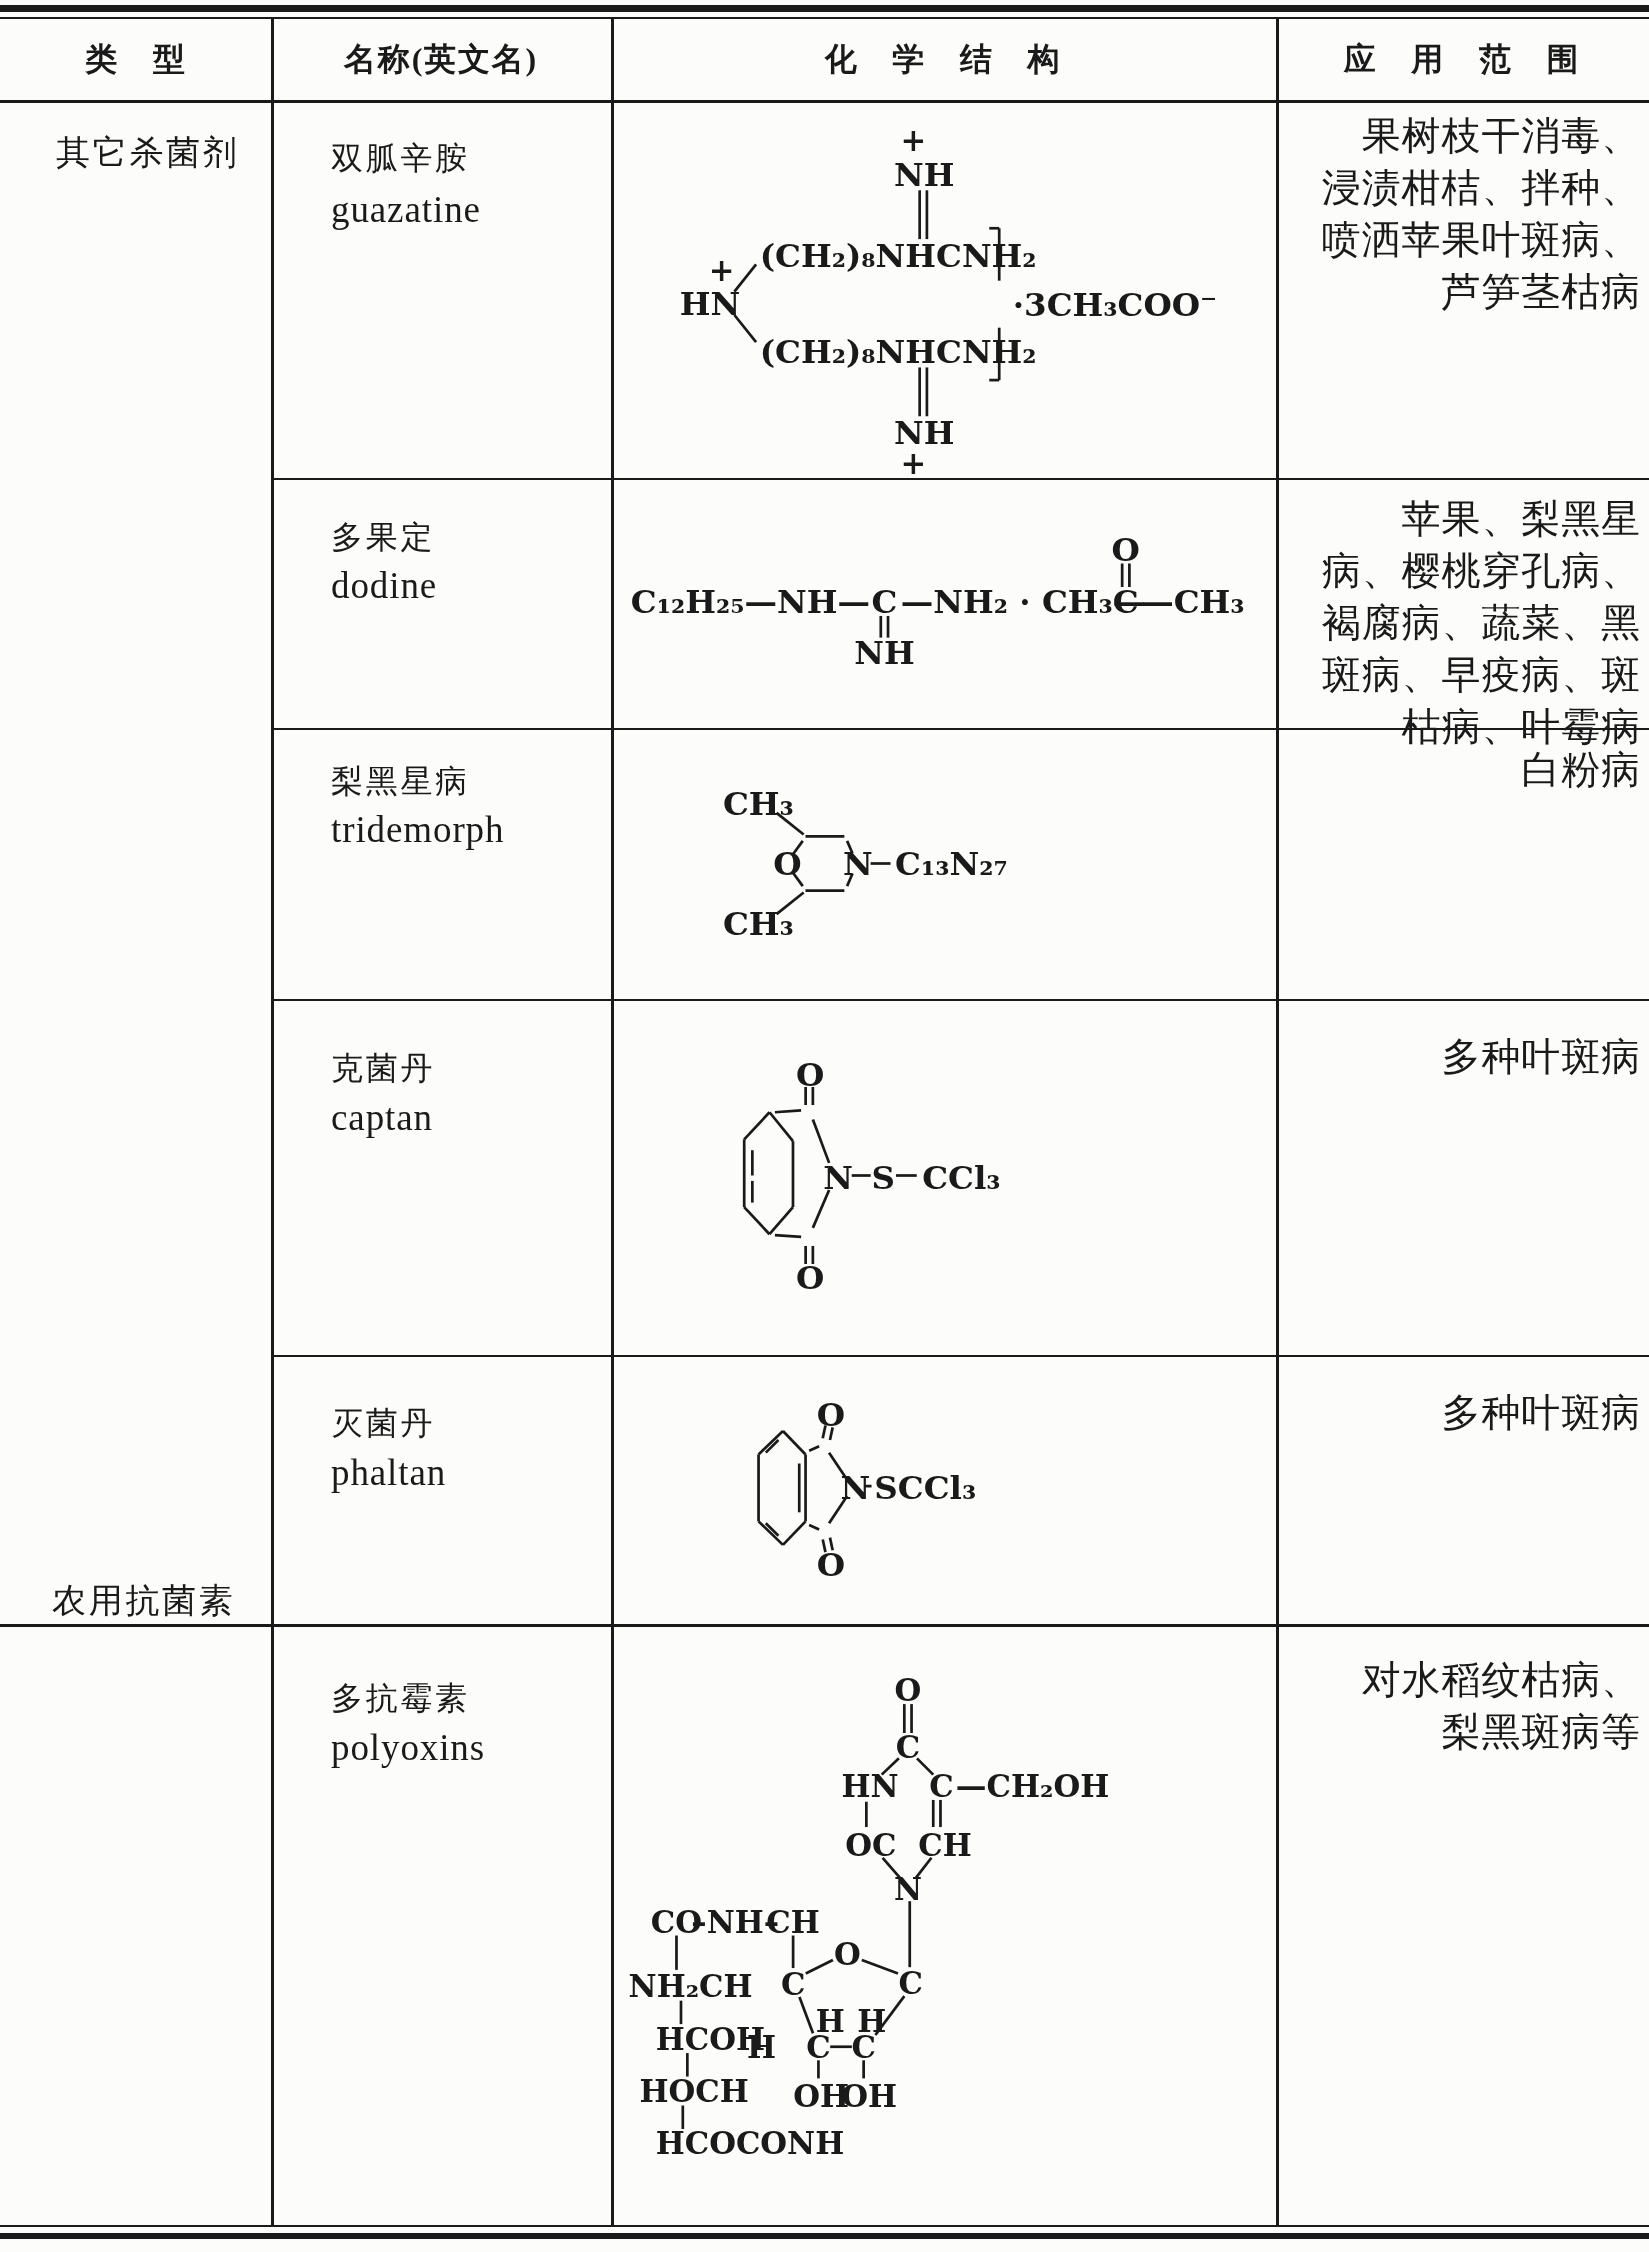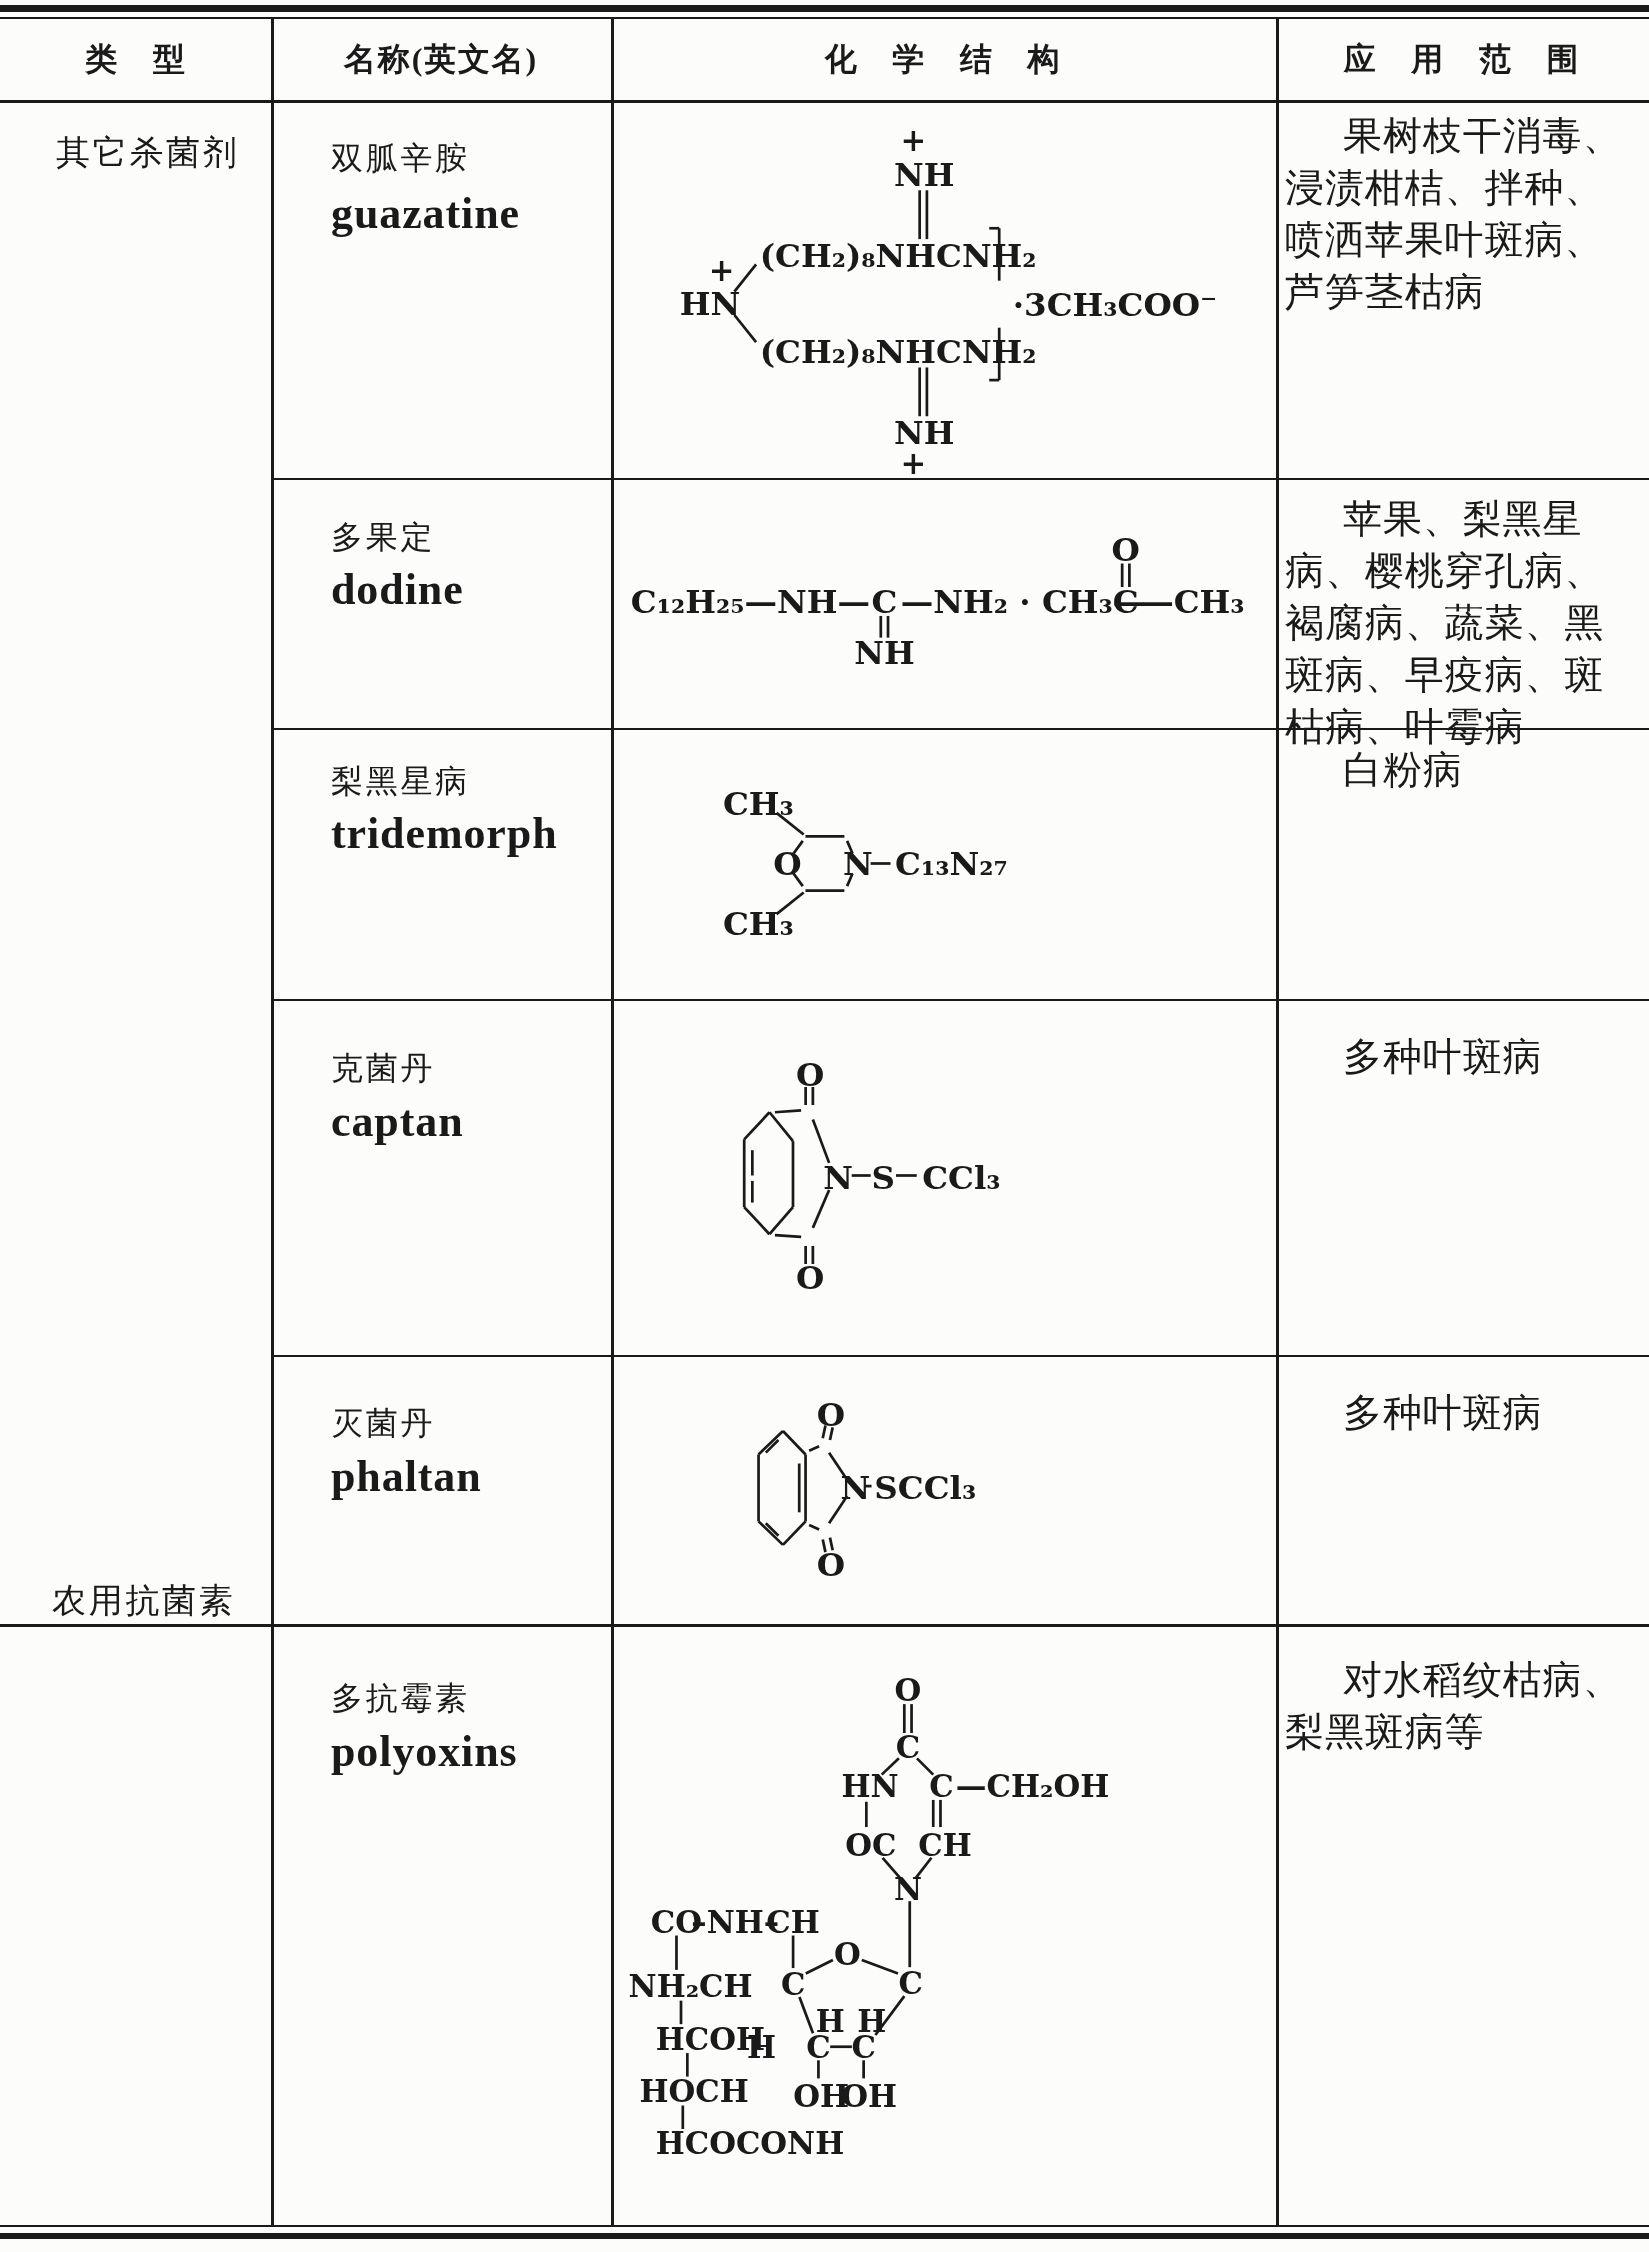--- a/index.html
+++ b/index.html
@@ -1,23 +1,23 @@
 <!DOCTYPE html>
 <html style="--paper: #fcfcfa; --ink: #1a1a1a;font-size:14.5px"><head>
 <meta charset="utf-8">
 <style>
   :root{ --paper:#fcfcfa; --ink:#1a1a1a; }
   html,body{margin:0;padding:0;background:#e8e8e4;}
   .page{position:relative;width:1649px;height:2252px;background:var(--paper);
-        font-family:"Liberation Serif","DejaVu Serif",serif;color:var(--ink);overflow:hidden;}
+        font-family:"Liberation Serif","DejaVu Serif",serif;color:var(--ink);overflow:hidden;text-align:right;}
   .ln{position:absolute;background:var(--ink);}
   .hdr{position:absolute;font-size:32px;font-weight:600;transform:translateX(-50%);white-space:nowrap;letter-spacing:1.8px;}
   .typ{position:absolute;font-size:34px;letter-spacing:2.7px;white-space:nowrap;}
   .cn{position:absolute;font-size:32px;letter-spacing:2.7px;white-space:nowrap;margin-top:9px;}
-  .en{position:absolute;font-size:44px;letter-spacing:0.9px;white-space:nowrap;font-weight:bold;}
+  .en{position:absolute;font-size:37px;letter-spacing:0.9px;white-space:nowrap;}
   .app{position:absolute;width:356px;font-size:39px;line-height:52px;text-indent:58px;letter-spacing:0.9px;}
   svg{position:absolute;overflow:visible;}
   svg text{font-family:"DejaVu Serif","Liberation Serif",serif;font-weight:bold;fill:var(--ink);}
   svg line{stroke:var(--ink);stroke-width:3;}
   .f36{font-size:36px}.f34{font-size:34px}
 </style>
 </head>
 <body>
 
 <div class="page">

